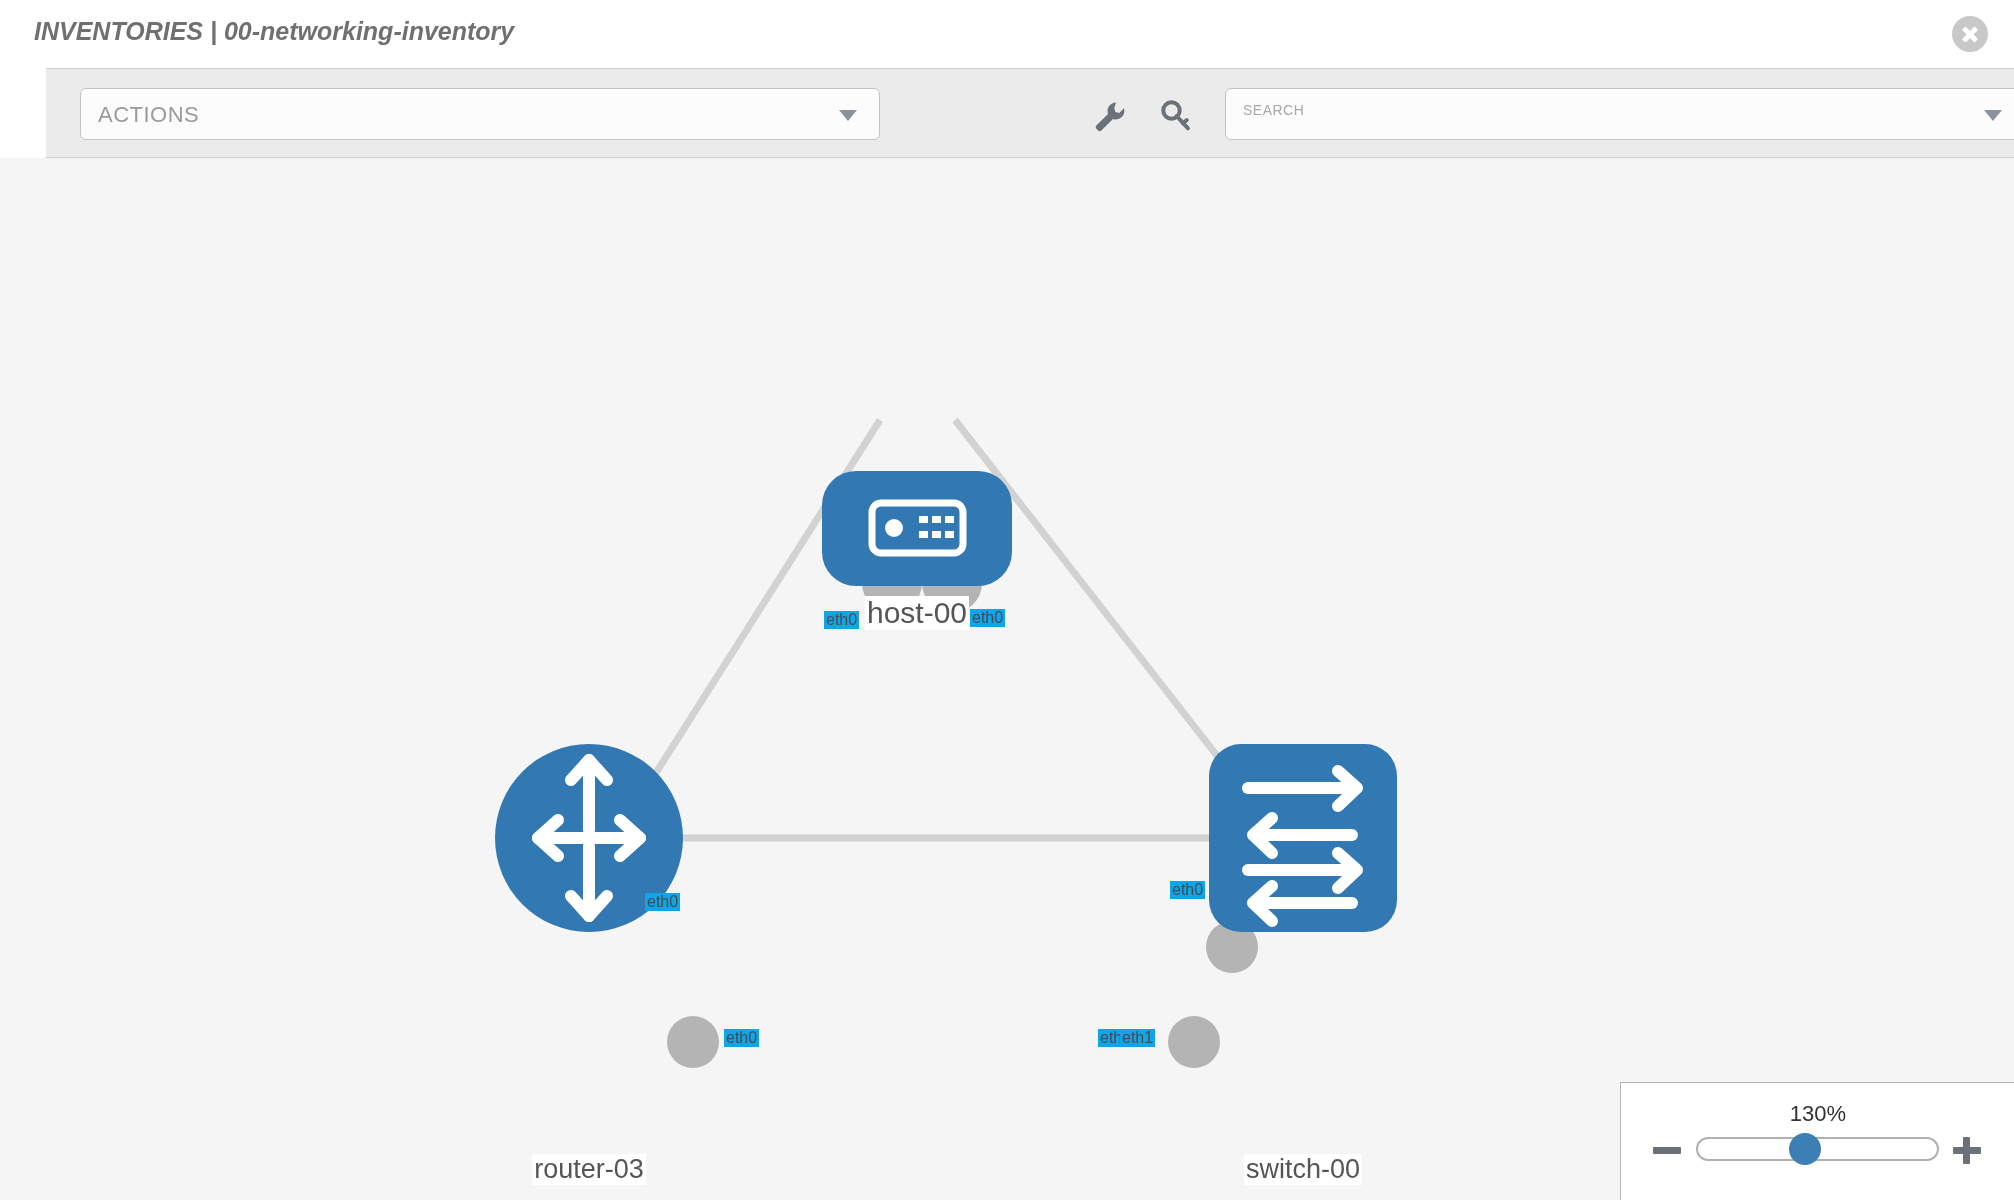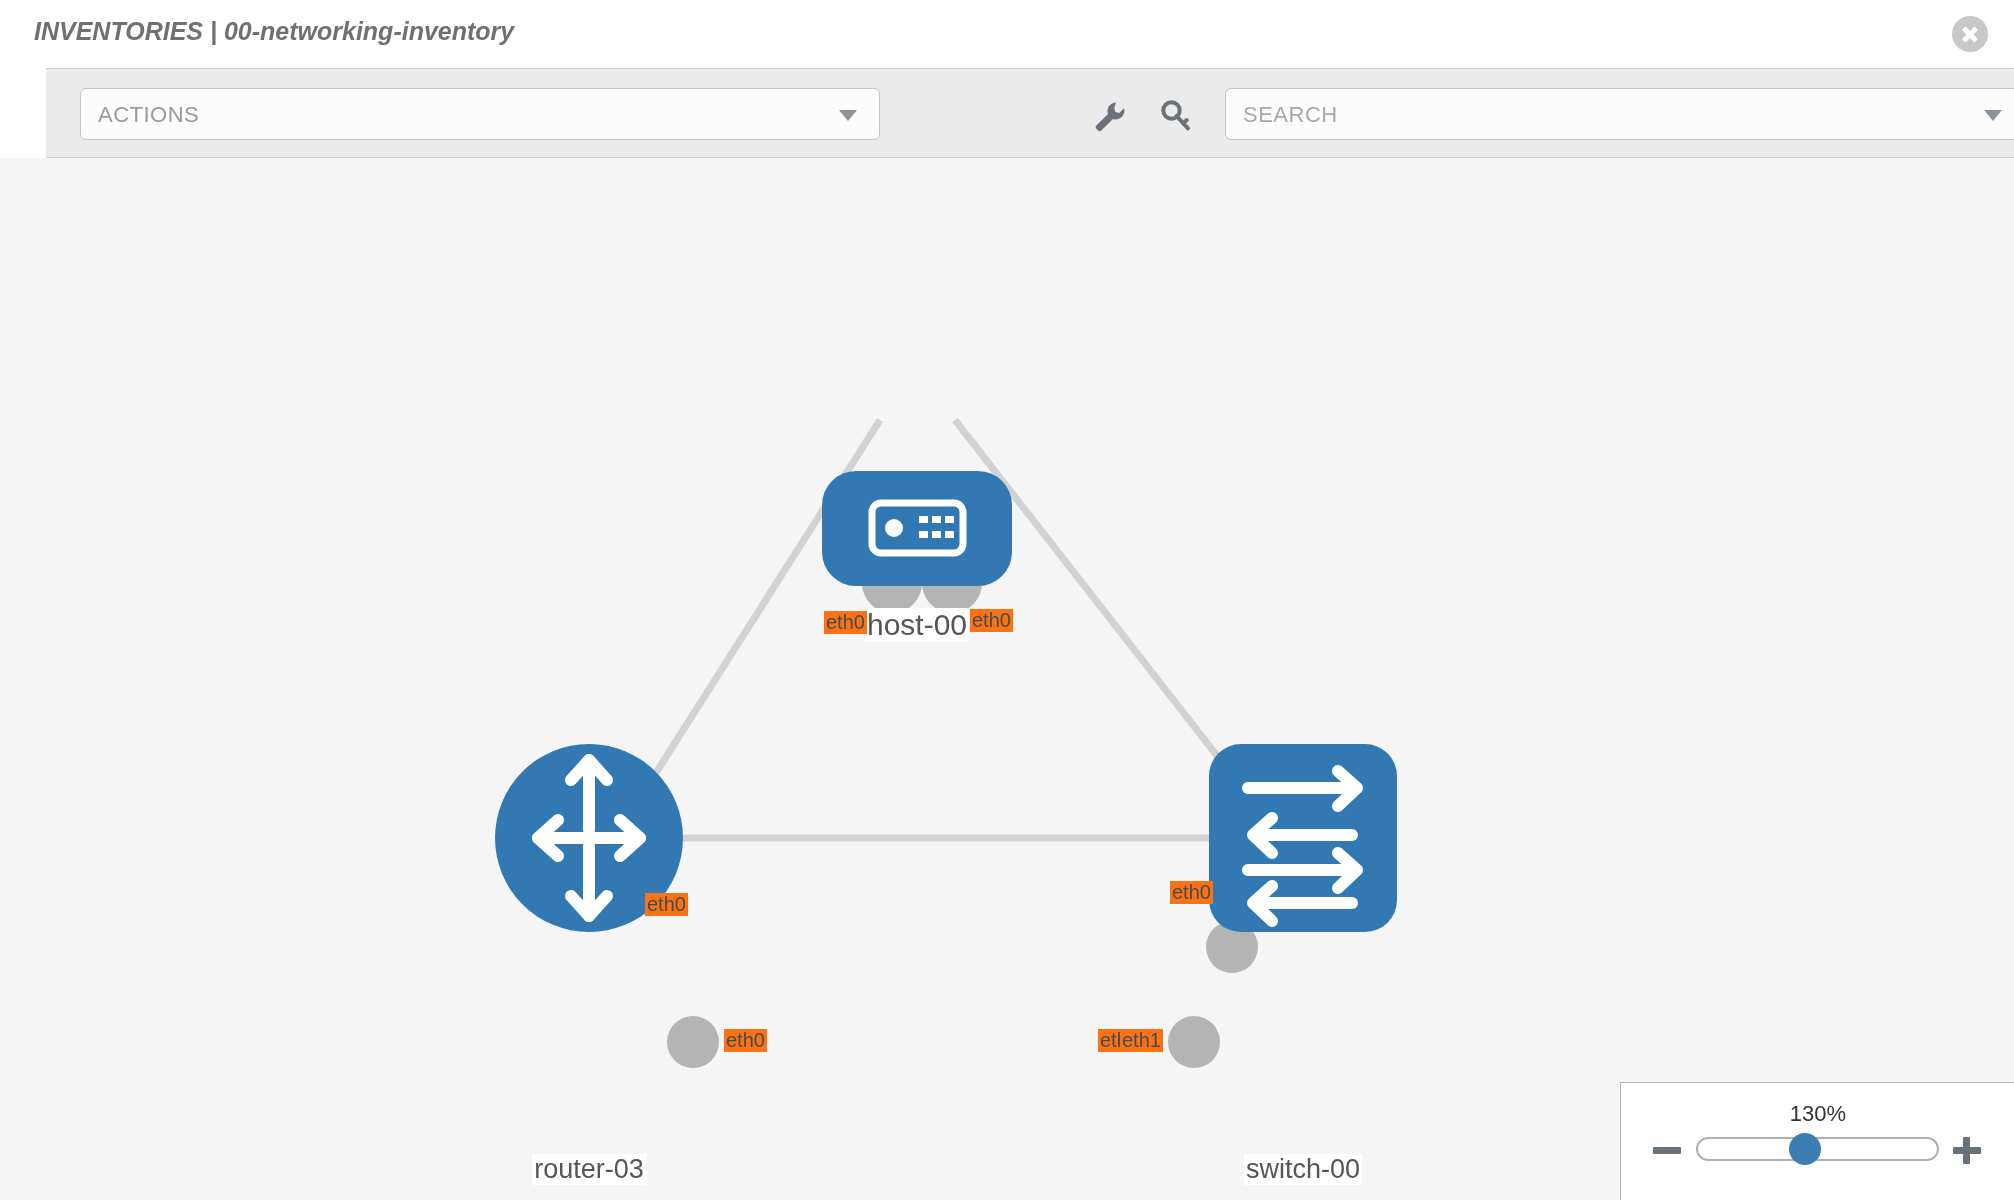--- a/index.html
+++ b/index.html
@@ -123,21 +123,21 @@
     background: #fcfcfc;
     border: 1px solid #c3c3c3;
     border-radius: 6px;
     box-sizing: border-box;
     cursor: text;
   }
   .search-placeholder {
     position: absolute;
     left: 17px;
     top: 13px;
-    font-size: 22px;
+    font-size: 14px;
     color: #a8a8a8;
     letter-spacing: 0.5px;
   }
   .search-caret { right: 22px; top: 21px; }
 
   
   .canvas {
     position: absolute;
     left: 0; top: 158px;
     width: 2014px;
@@ -157,23 +157,23 @@
     position: absolute;
     font-size: 27px;
     color: #555555;
     background: #ffffff;
     white-space: nowrap;
     transform: translateX(-50%);
     padding: 0 2px;
   }
   .edge-label {
     position: absolute;
-    font-size: 20px;
+    font-size: 16px;
     color: #4a4a4a;
-    background: #f97316;
+    background: #0ea5e9;
     white-space: nowrap;
     padding: 0 2px;
   }
 
   
   .zoom-panel {
     position: absolute;
     left: 1620px;
     top: 1082px;
     width: 394px;
@@ -341,21 +341,21 @@
 
           <path d="M1248 712 H 1356"></path>
           <path d="M1338 695 L 1357 712 L 1338 730"></path>
 
           <path d="M1352 745 H 1254"></path>
           <path d="M1272 728 L 1253 745 L 1272 763"></path>
         </g>
       </g>
     </svg>
 
-    <div class="node-label" style="left:917px; top:438px; font-size:30px;margin-top:12px;">host-00</div>
+    <div class="node-label" style="left:917px; top:438px; font-size:30px;">host-00</div>
     <div class="node-label" style="left:589px; top:996px;">router-03</div>
     <div class="node-label" style="left:1303px; top:996px;">switch-00</div>
 
     <div class="edge-label" style="left:824px; top:453px;">eth0</div>
     <div class="edge-label" style="left:970px; top:451px;">eth0</div>
     <div class="edge-label" style="left:645px; top:735px;">eth0</div>
     <div class="edge-label" style="left:1170px; top:723px;">eth0</div>
     <div class="edge-label" style="left:724px; top:871px;">eth0</div>
     <div class="edge-label" style="left:1098px; top:871px;">eth</div>
     <div class="edge-label" style="left:1120px; top:871px;text-align:right;">eth1</div>

